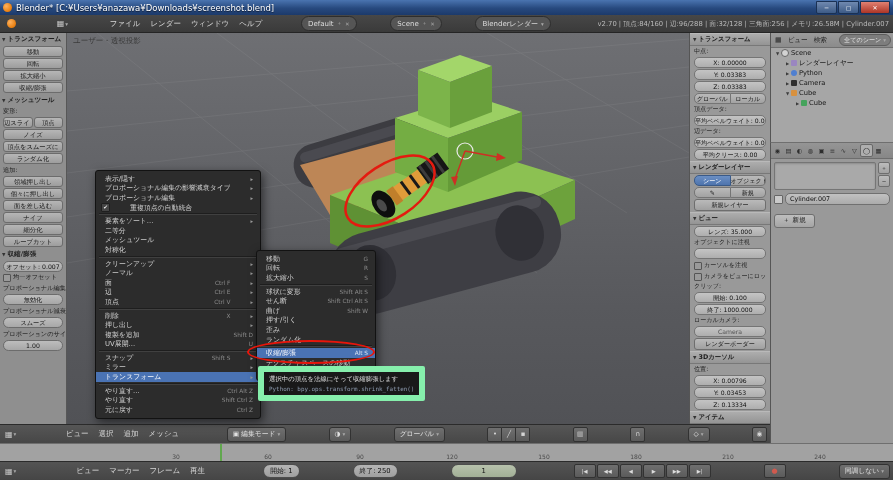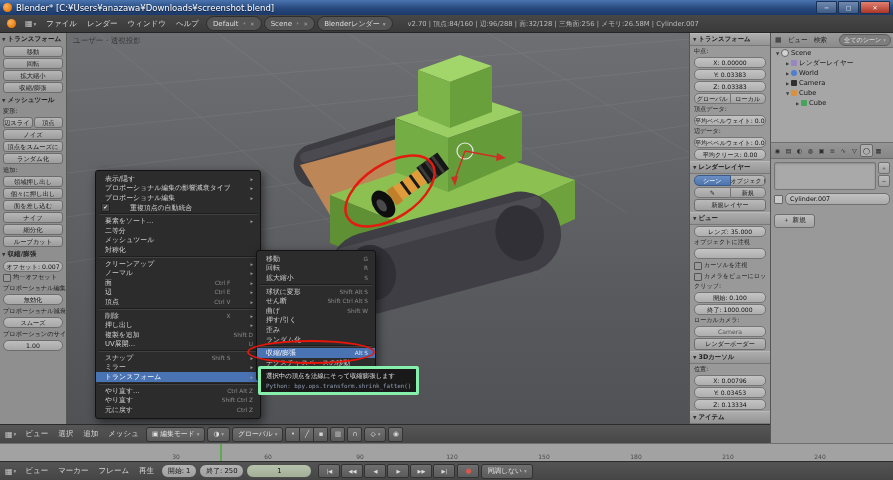--- a/index.html
+++ b/index.html
@@ -1,18 +1,18 @@
 <!DOCTYPE html>
 <html><head>
 <meta charset="utf-8">
 <style>
   html,body{margin:0;padding:0;background:#222;}
   #app{position:relative;width:893px;height:480px;overflow:hidden;background:#666;
        font-family:"DejaVu Sans",sans-serif;cursor:default;user-select:none;}
-  .region{position:absolute;box-sizing:border-box;}
+  .region{position:absolute;box-sizing:border-box;justify-content:space-between;}
 
   
   .titlebar{left:0;top:0;width:893px;height:15px;display:flex;align-items:center;
     background:linear-gradient(#4a74b0,#27497e 55%,#1c3a6b);color:#fff;font-size:8.5px;}
   .tb-ico{width:9px;height:9px;margin:0 4px 0 3px;border-radius:50%;flex:none;
     background:radial-gradient(circle at 35% 35%,#ffb25e,#e87d0d 70%);}
   .tb-title{flex:1;white-space:nowrap;overflow:hidden;text-shadow:0 1px 1px rgba(0,0,0,.6);}
   .tb-btns{display:flex;gap:1px;margin-right:3px;}
   .tbb{width:19px;height:11px;font-size:6px;display:flex;align-items:center;justify-content:center;
     color:#fff;background:linear-gradient(#7089b0,#3d5b86);border:1px solid #1a3154;border-radius:0 0 2px 2px;}
@@ -137,21 +137,21 @@
     box-shadow:2px 3px 10px rgba(0,0,0,.55);z-index:30;}
   .menu-item{display:flex;align-items:center;gap:20px;height:9.6px;padding:0 7px 0 9px;font-size:6.9px;color:#d2d2d2;white-space:nowrap;}
   .menu-item .lab{flex:1;overflow:hidden;}
   .menu-item .sc{font-size:5.8px;color:#8a8a8a;margin-left:4px;}
   .menu-item .arr{font-size:5.2px;color:#9a9a9a;}
   .menu-item.active{background:#4a73b4;color:#fff;}
   .menu-item.active .sc{color:#d8e2f2;}
   .menu-sep{height:0;border-top:1px solid #1e1e1e;border-bottom:1px solid #404040;margin:1px 3px;}
   .menu-cb{width:7px;height:7px;background:#454545;border:1px solid #1f1f1f;border-radius:1px;font-size:5.5px;
     line-height:7px;color:#e8e8e8;text-align:center;margin-left:-4px;flex:none;}
-  .tooltip{position:absolute;background:#191919;border:3px solid #86efac;border-radius:2px;padding:3px 5px;z-index:40;}
+  .tooltip{position:absolute;background:#191919;border:6px solid #86efac;border-radius:2px;padding:3px 5px;z-index:40;}
   .tt1{font-size:6.4px;color:#e4e4e4;white-space:nowrap;}
   .tt2{font-size:5.9px;color:#8d9bb0;font-family:"DejaVu Sans Mono",monospace;margin-top:2px;white-space:nowrap;}
   .ann{position:absolute;border:2px solid #e8150b;border-radius:50%;z-index:50;}
 </style>
 </head>
 <body>
 
 <div id="app">
 
   <div class="region titlebar">
@@ -393,21 +393,21 @@
       <span class="ol-lab">Scene</span>
     </div>
     <div class="ol-row" style="padding-left:13px">
       <span class="ol-tri">▶</span>
       <span class="ol-ico ico-layer"></span>
       <span class="ol-lab">レンダーレイヤー</span>
     </div>
     <div class="ol-row" style="padding-left:13px">
       <span class="ol-tri">▶</span>
       <span class="ol-ico ico-world"></span>
-      <span class="ol-lab">World</span>
+      <span class="ol-lab">Python</span>
     </div>
     <div class="ol-row" style="padding-left:13px">
       <span class="ol-tri">▶</span>
       <span class="ol-ico ico-camera"></span>
       <span class="ol-lab">Camera</span>
     </div>
     <div class="ol-row" style="padding-left:13px">
       <span class="ol-tri">▼</span>
       <span class="ol-ico ico-object"></span>
       <span class="ol-lab">Cube</span>

